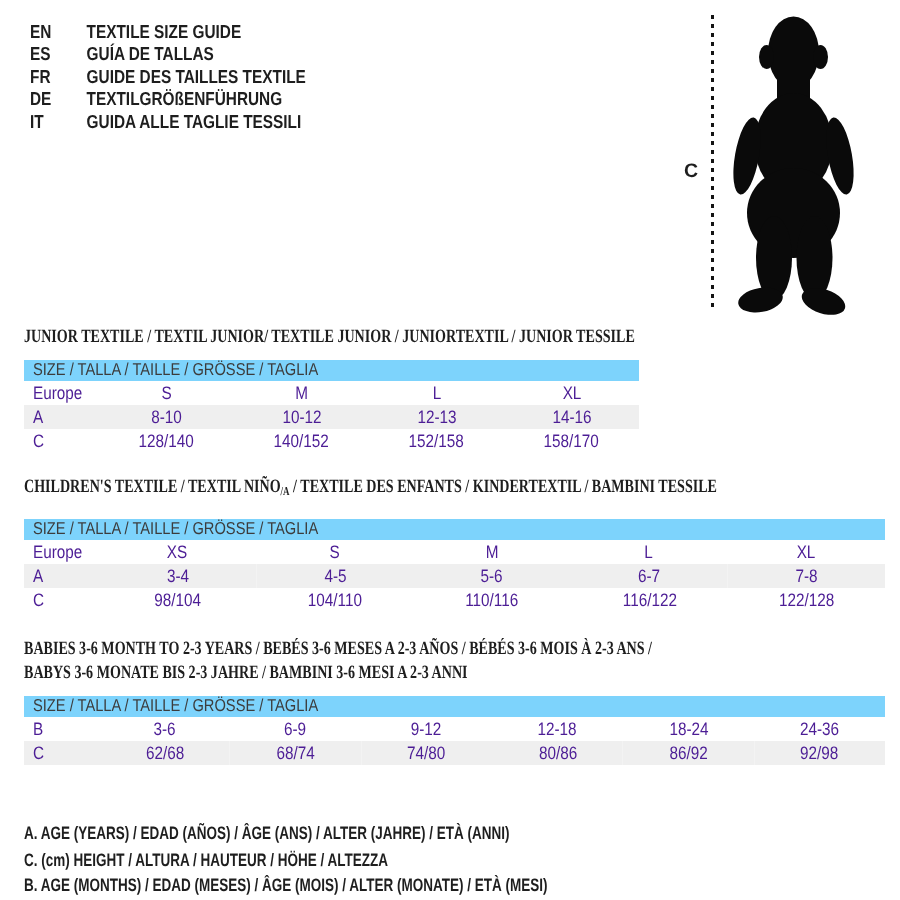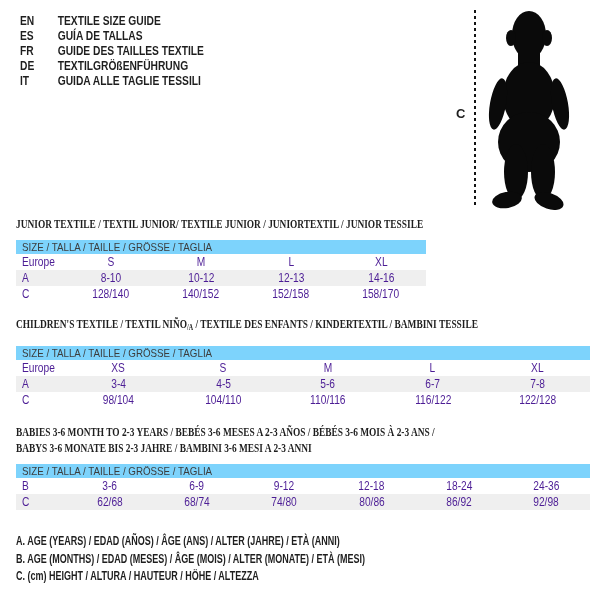--- a/index.html
+++ b/index.html
@@ -33,21 +33,21 @@
     font-size:11.5px;padding-left:6px;overflow:hidden;}
   .size-bar .sx85{transform-origin:0 50%;}
   .t-grid{display:grid;}
   .t-cell{height:16px;line-height:16px;font-size:12px;color:#4c1d95;text-align:center;overflow:hidden;}
   .t-cell.lbl{text-align:left;padding-left:6px;}
   .t-cell.shaded{background:#efefef;}
   .c-in{display:inline-block;transform:scaleX(0.85);white-space:nowrap;}
   .lbl .c-in{transform-origin:0 50%;}
 
   
-  .footnotes{position:absolute;left:16px;top:533px;}
+  .footnotes{position:absolute;left:16px;top:547px;}
   .fn-line{height:17.5px;line-height:17.5px;font-size:12px;font-weight:700;white-space:nowrap;}
 </style>
 </head>
 <body>
 
 <div class="canvas">
 
   <div class="lang-block">
     <div class="lang-line"><span class="sx82"><span class="lang-code">EN</span><span>TEXTILE SIZE GUIDE</span></span></div>
     <div class="lang-line"><span class="sx82"><span class="lang-code">ES</span><span>GUÍA DE TALLAS</span></span></div>
@@ -141,17 +141,17 @@
         <div class="t-cell shaded"><span class="c-in">68/74</span></div>
         <div class="t-cell shaded"><span class="c-in">74/80</span></div>
         <div class="t-cell shaded"><span class="c-in">80/86</span></div>
         <div class="t-cell shaded"><span class="c-in">86/92</span></div>
         <div class="t-cell shaded"><span class="c-in">92/98</span></div>
       </div>
   </div>
 
   <div class="footnotes">
     <div class="fn-line"><span class="sx75">A. AGE (YEARS) / EDAD (AÑOS) / ÂGE (ANS) / ALTER (JAHRE) / ETÀ (ANNI)</span></div>
+    <div class="fn-line"><span class="sx75">C. (cm) HEIGHT / ALTURA / HAUTEUR / HÖHE / ALTEZZA</span></div>
     <div class="fn-line"><span class="sx75">B. AGE (MONTHS) / EDAD (MESES) / ÂGE (MOIS) / ALTER (MONATE) / ETÀ (MESI)</span></div>
-    <div class="fn-line"><span class="sx75">C. (cm) HEIGHT / ALTURA / HAUTEUR / HÖHE / ALTEZZA</span></div>
   </div>
 
 </div>
 
 </body></html>

